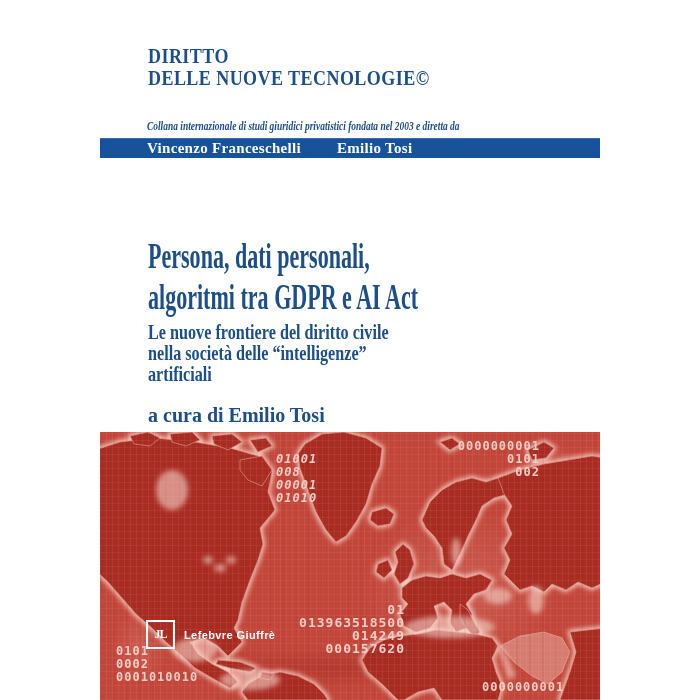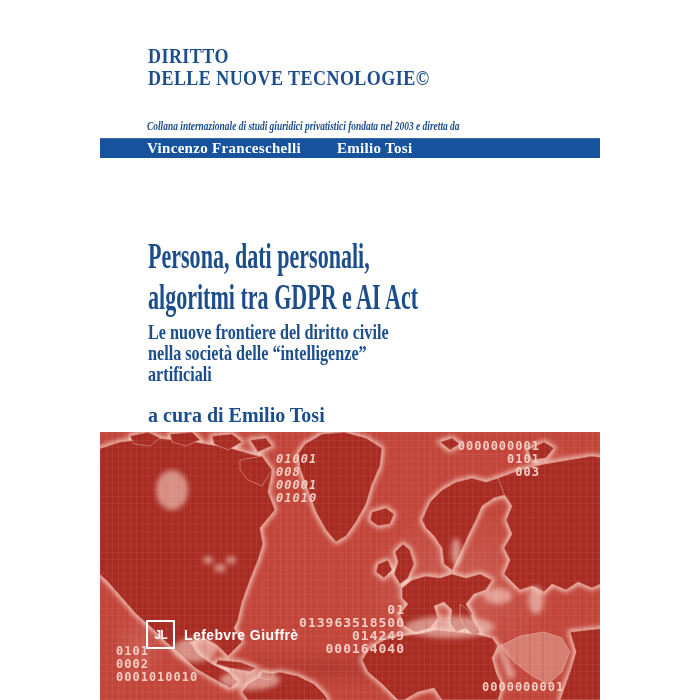--- a/index.html
+++ b/index.html
@@ -49,24 +49,24 @@
 
   .bin{position:absolute;z-index:3;font-family:"DejaVu Sans Mono", monospace;
     font-weight:bold;color:#f2cdc4;font-size:12px;line-height:13px;letter-spacing:1px;}
   .bin.right{text-align:right;}
   #bin-c{font-size:13px;}
 
   #logo-row{position:absolute;z-index:3;left:46px;top:188px;display:flex;
     align-items:center;gap:9px;}
   #logo-box{width:25px;height:25px;border:2.5px solid #fff;border-radius:0;
     display:flex;align-items:center;justify-content:center;color:#fff;
-    font-family:Liberation Sans, sans-serif;font-weight:bold;font-size:12px;
+    font-family:Liberation Serif, serif;font-weight:bold;font-size:12px;
     letter-spacing:-1px;}
   #logo-word{color:#fff;font-family:"Liberation Sans", sans-serif;font-weight:bold;
-    font-size:14px;letter-spacing:.4px;}
+    font-size:11px;letter-spacing:.4px;}
 </style>
 </head>
 <body>
 
 <div class="abs navy cond" id="series-title">
   <div>DIRITTO</div>
   <div>DELLE NUOVE TECNOLOGIE©</div>
 </div>
 
 <div class="abs navy cond" id="series-sub">Collana internazionale di studi giuridici privatistici fondata nel 2003 e diretta da</div>
@@ -156,27 +156,27 @@
 
   <div class="bin" id="bin-a" style="left:176px;top:21px;font-style:italic;">
     <div>01001</div>
     <div>008</div>
     <div>00001</div>
     <div>01010</div>
   </div>
   <div class="bin right" id="bin-b" style="right:60px;top:8px;">
     <div>0000000001</div>
     <div>0101</div>
-    <div>003</div>
+    <div>002</div>
   </div>
   <div class="bin right" id="bin-c" style="right:195px;top:127px;margin-top:44px;">
     <div>01</div>
     <div>013963518500</div>
     <div>014249</div>
-    <div>000164040</div>
+    <div>000157620</div>
   </div>
   <div class="bin" id="bin-d" style="left:16px;top:213px;">
     <div>0101</div>
     <div>0002</div>
     <div>0001010010</div>
   </div>
   <div class="bin" id="bin-e" style="left:382px;top:249px;">
     <div>0000000001</div>
   </div>
 

